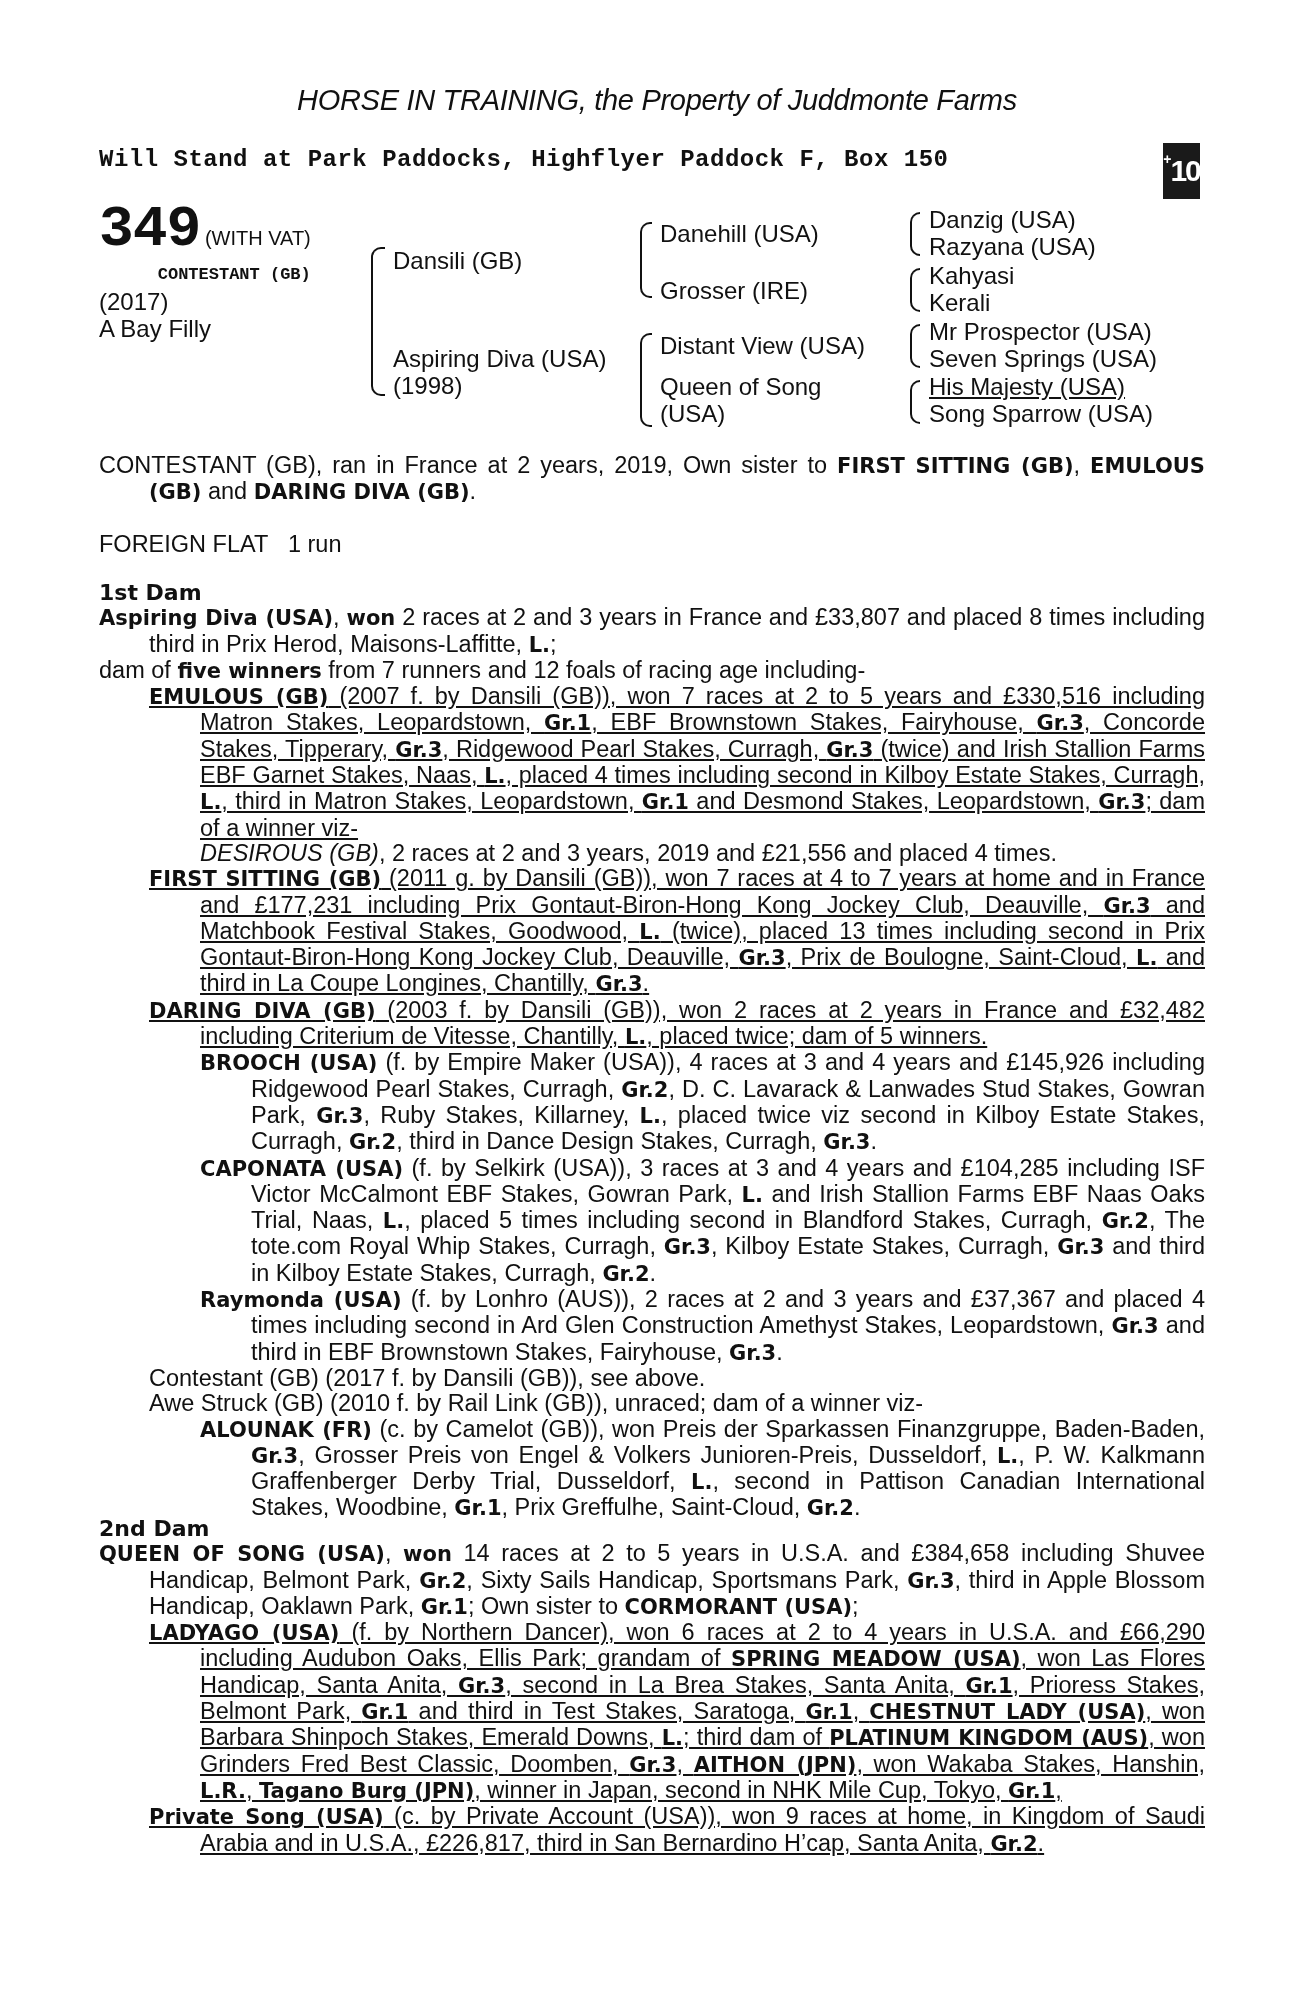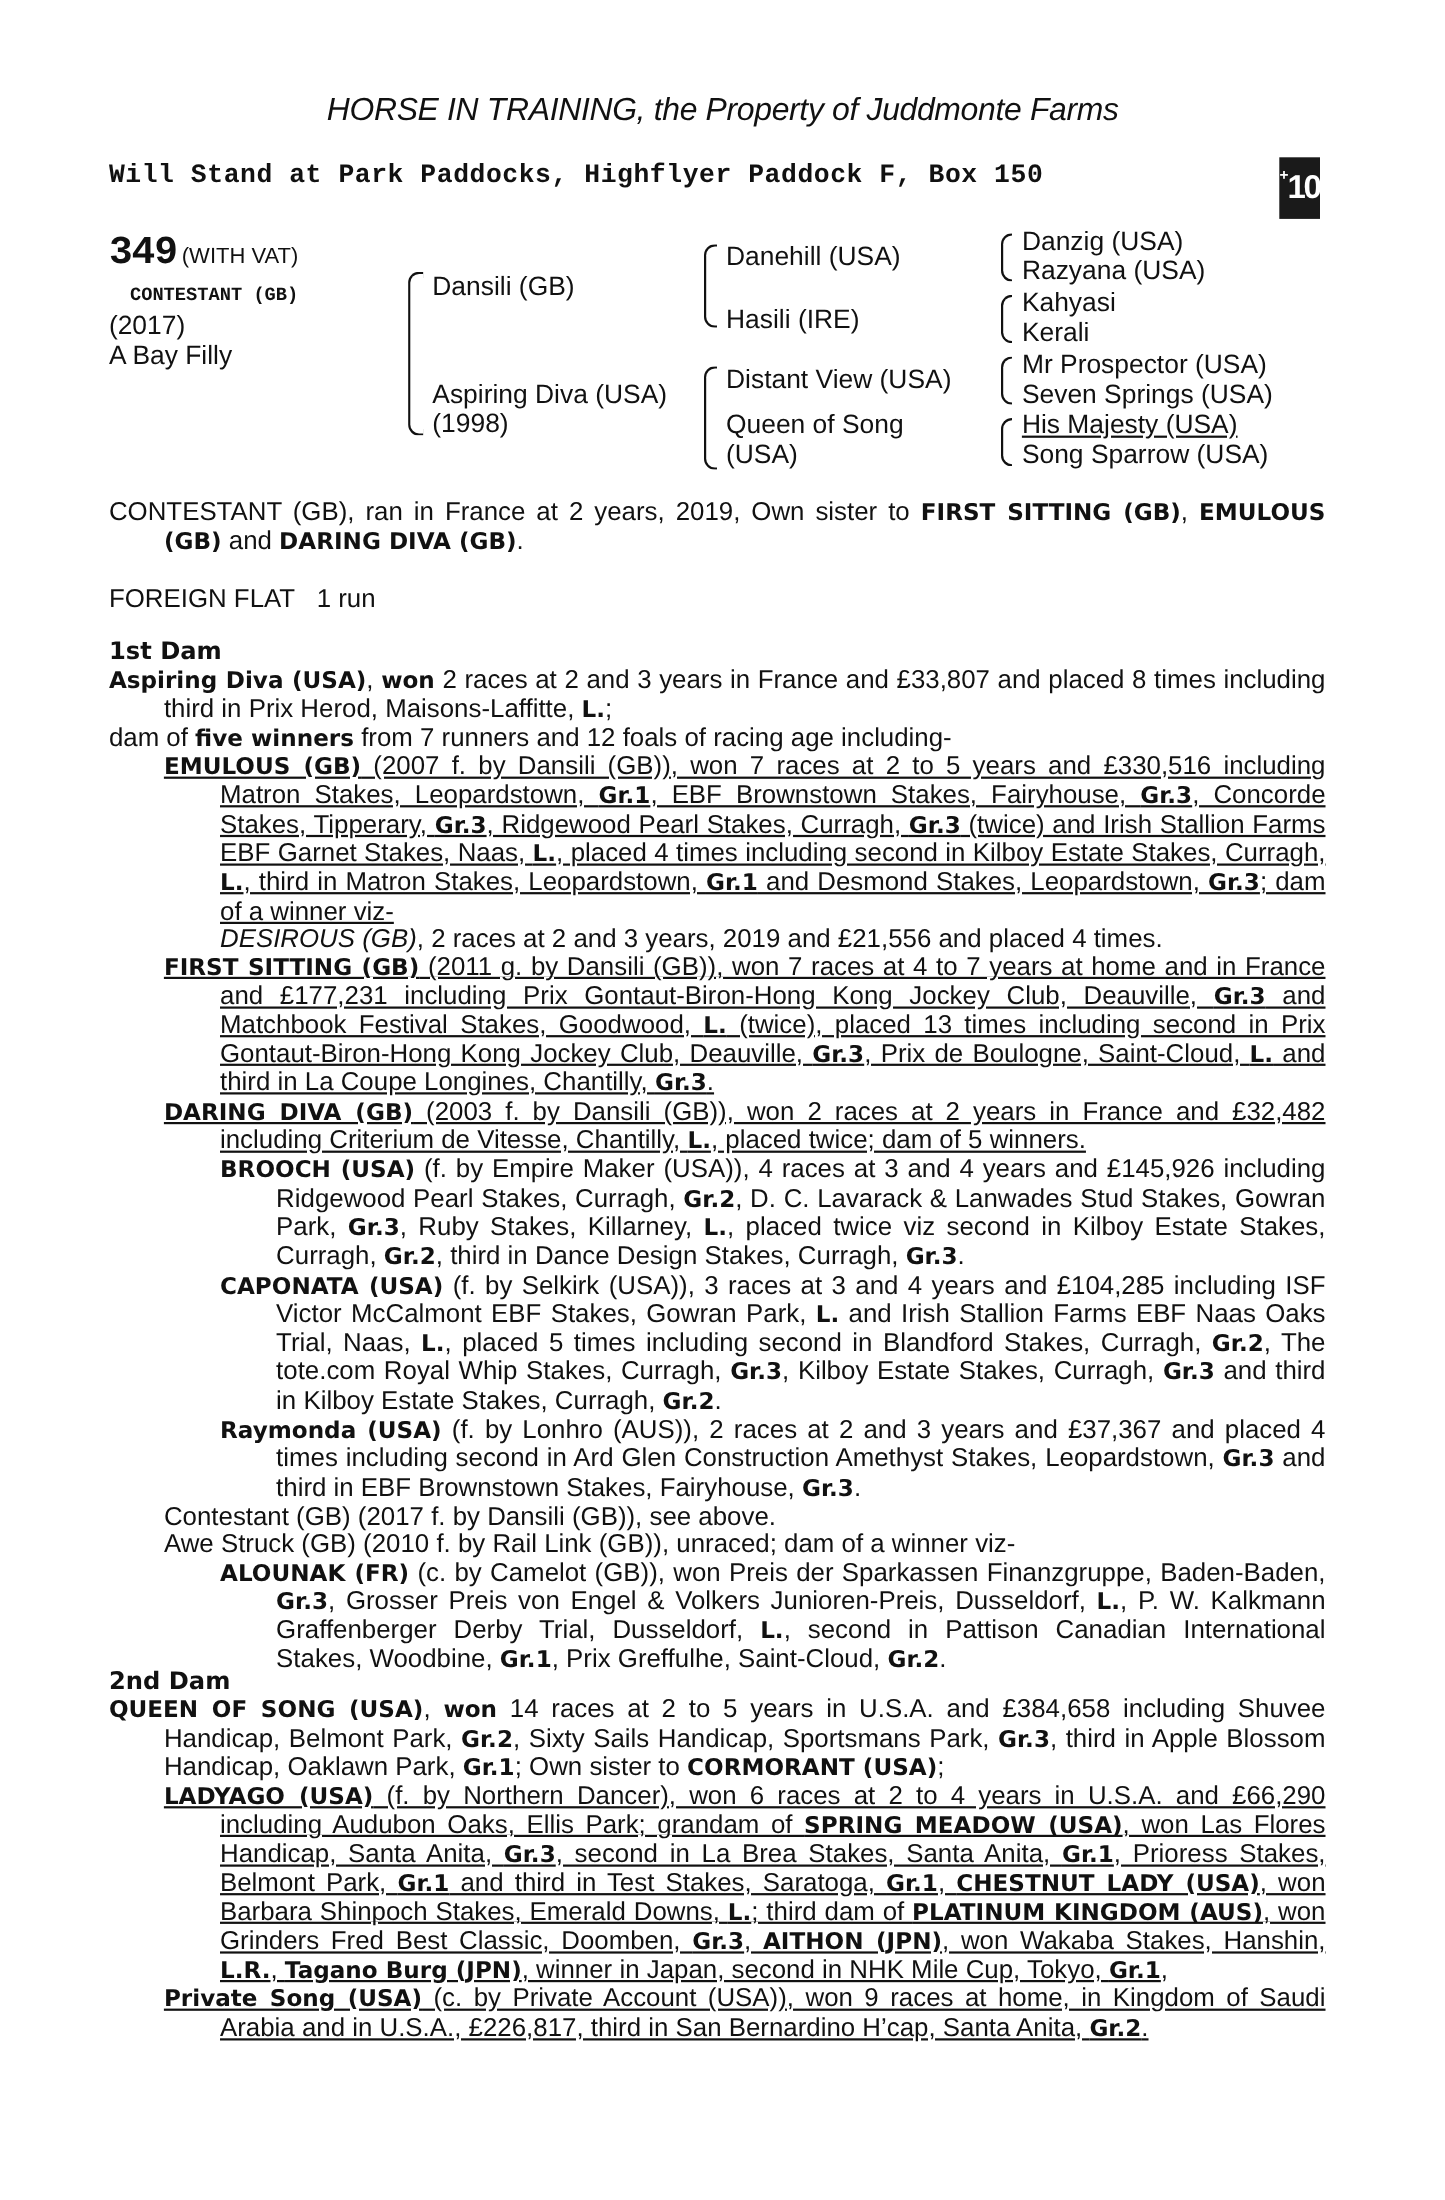--- a/index.html
+++ b/index.html
@@ -5,21 +5,21 @@
   html, body { margin: 0; padding: 0; background: #ffffff; }
   body { width: 1314px; height: 2000px; position: relative; color: #111; font-family: "Liberation Sans", sans-serif; overflow: hidden; }
   .heavy { font-family: Liberation Mono, monospace; font-weight: bold; }
   #header-title { position: absolute; top: 84px; left: 0; width: 1314px; text-align: center; font-style: italic; font-size: 29px; letter-spacing: -0.3px; }
   #stand-line { position: absolute; top: 146px; left: 99px; font-size: 24px; letter-spacing: 0.5px; }
   #badge { position: absolute; top: 143px; left: 1163px; width: 37px; height: 56px; background: #1a1a1a; color: #fff; display: flex; align-items: center; justify-content: center; font-family: "Liberation Sans", sans-serif; font-weight: bold; font-size: 30px; letter-spacing: -2px; }
   #badge sup { font-size: 14px; position: relative; top: -12px; margin-right: 1px; }
 
   .abs { position: absolute; }
   .ped { font-size: 24px; line-height: 27px; white-space: nowrap; }
-  .lot-num { font-size: 36px; letter-spacing: -1px; }
+  .lot-num { font-size: 58px; letter-spacing: -1px; }
   .lot-vat { font-size: 20px; }
 
   .brace { position: absolute; border: 2px solid #111; border-right: none; border-radius: 10px 0 0 10px; }
 
   .body-text { position: absolute; left: 99px; width: 1106px; font-size: 23.5px; line-height: 25.3px; text-align: justify; }
   .para { margin: 0; }
   .hang0 { padding-left: 50px; text-indent: -50px; }
   .hang1 { padding-left: 101px; text-indent: -51px; text-decoration: underline; }
   .hang2 { padding-left: 152px; text-indent: -51px; }
   .lvl1 { padding-left: 50px; }
@@ -48,21 +48,21 @@
 </div>
 
 <div>
   <div class="brace" style="left:371px; top:247px; width:12px; height:145px;"></div>
   <div class="ped abs" style="left:393px; top:247px;">Dansili (GB)</div>
   <div class="ped abs" style="left:393px; top:345px;">Aspiring Diva (USA)</div>
   <div class="ped abs" style="left:393px; top:372px;">(1998)</div>
 
   <div class="brace" style="left:640px; top:222px; width:10px; height:72px;"></div>
   <div class="ped abs" style="left:660px; top:220px;">Danehill (USA)</div>
-  <div class="ped abs" style="left:660px; top:277px;">Hasili (IRE)</div>
+  <div class="ped abs" style="left:660px; top:277px;">Grosser (IRE)</div>
 
   <div class="brace" style="left:640px; top:333px; width:10px; height:90px;"></div>
   <div class="ped abs" style="left:660px; top:332px;">Distant View (USA)</div>
   <div class="ped abs" style="left:660px; top:373px;">Queen of Song</div>
   <div class="ped abs" style="left:660px; top:400px;">(USA)</div>
 
   <div class="brace" style="left:910px; top:212px; width:8px; height:40px;"></div>
   <div class="brace" style="left:910px; top:268px; width:8px; height:40px;"></div>
   <div class="brace" style="left:910px; top:324px; width:8px; height:40px;"></div>
   <div class="brace" style="left:910px; top:380px; width:8px; height:40px;"></div>

